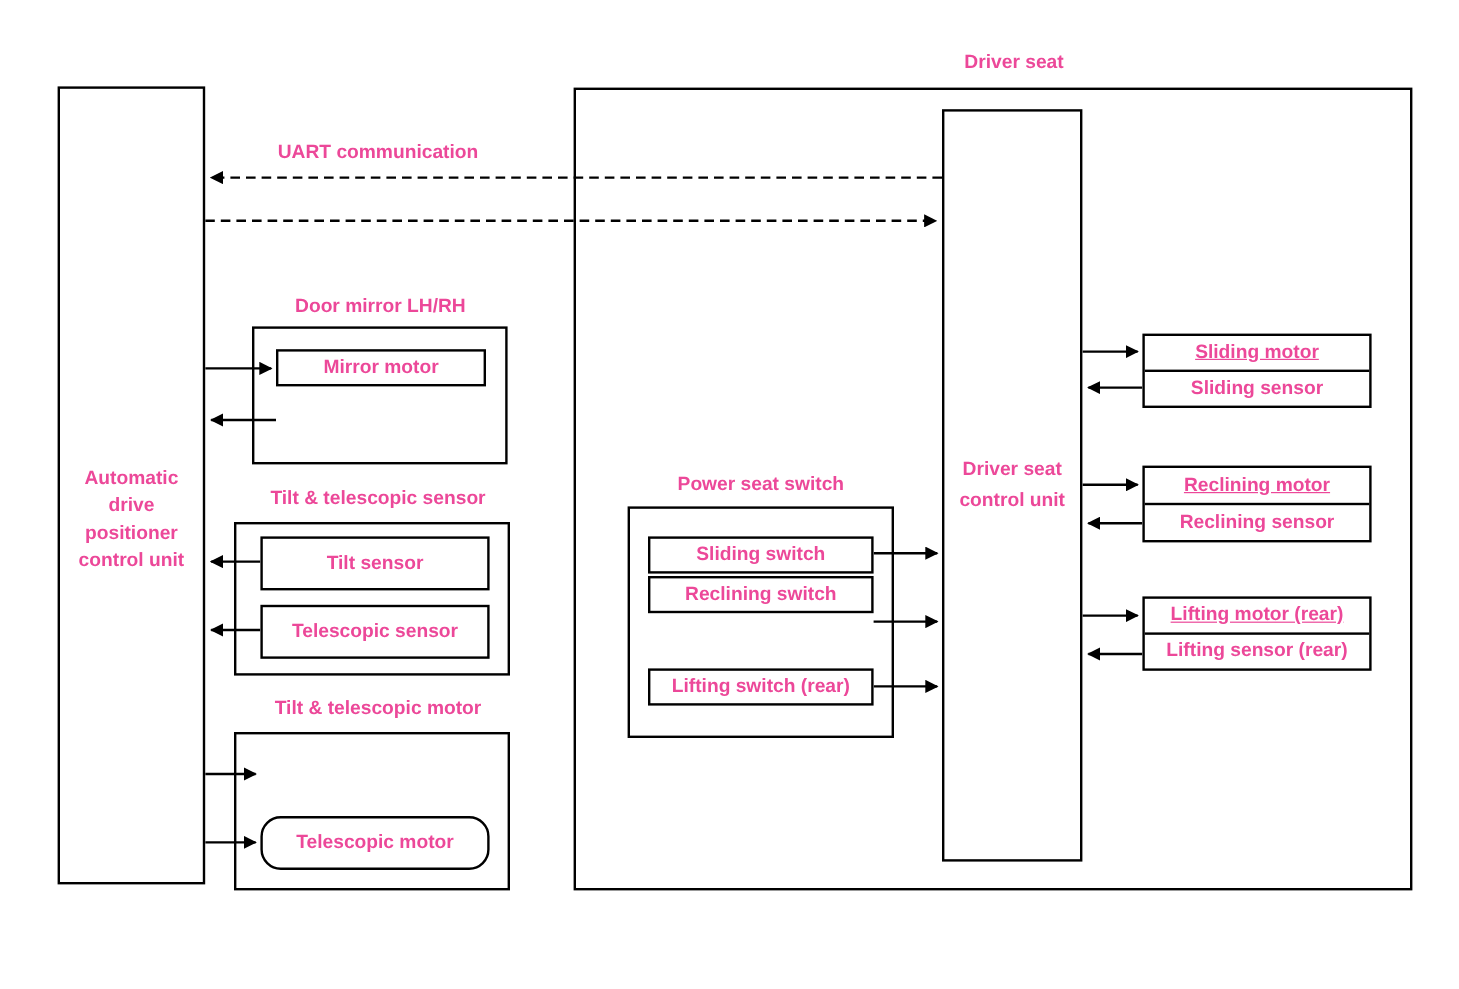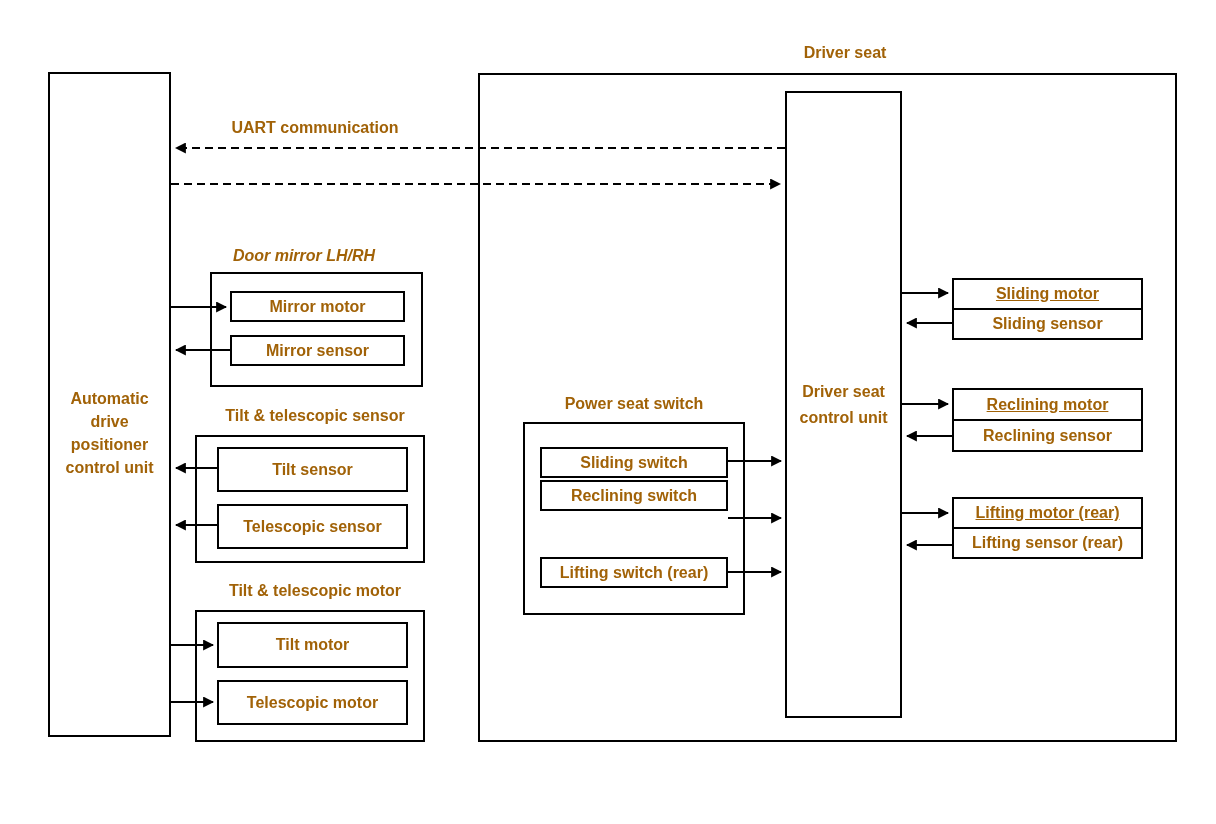--- a/index.html
+++ b/index.html
@@ -6,21 +6,21 @@
     margin: 0;
     padding: 0;
     background: #ffffff;
   }
   #canvas {
     position: relative;
     width: 1216px;
     height: 824px;
     background: #ffffff;
     font-family: "Liberation Sans", "DejaVu Sans", sans-serif;
-    color: #a16207;
+    color: #ec4899;
     overflow: hidden;
   }
   .box {
     position: absolute;
     background: #ffffff;
     border: 2px solid #000000;
     box-sizing: border-box;
     display: flex;
     align-items: center;
     justify-content: center;
@@ -123,34 +123,32 @@
     <span>drive</span>
     <span>positioner</span>
     <span>control unit</span>
   </div>
 
   <div class="box unit-text" style="left:785px; top:91px; width:117px; height:627px; white-space:normal; line-height:26px;">
     <span>Driver seat</span>
     <span>control unit</span>
   </div>
 
-  <div class="glabel" style="left:204px; top:247px; width:200px;font-style:italic;">Door mirror LH/RH</div>
+  <div class="glabel" style="left:217px; top:247px; width:200px;">Door mirror LH/RH</div>
   <div class="group" style="left:210px; top:272px; width:213px; height:115px;"></div>
   <div class="box" style="left:230px; top:291px; width:175px; height:31px;">Mirror motor</div>
-  <div class="box" style="left:230px; top:335px; width:175px; height:31px;">Mirror sensor</div>
 
   <div class="glabel" style="left:200px; top:407px; width:230px;">Tilt &amp; telescopic sensor</div>
   <div class="group" style="left:195px; top:435px; width:230px; height:128px;"></div>
   <div class="box" style="left:217px; top:447px; width:191px; height:45px;">Tilt sensor</div>
   <div class="box" style="left:217px; top:504px; width:191px; height:45px;">Telescopic sensor</div>
 
   <div class="glabel" style="left:200px; top:582px; width:230px;">Tilt &amp; telescopic motor</div>
   <div class="group" style="left:195px; top:610px; width:230px; height:132px;"></div>
-  <div class="box" style="left:217px; top:622px; width:191px; height:46px;">Tilt motor</div>
-  <div class="box" style="left:217px; top:680px; width:191px; height:45px;">Telescopic motor</div>
+  <div class="box" style="left:217px; top:680px; width:191px; height:45px;border-radius:17px;">Telescopic motor</div>
 
   <div class="glabel" style="left:534px; top:395px; width:200px;">Power seat switch</div>
   <div class="group" style="left:523px; top:422px; width:222px; height:193px;"></div>
   <div class="box" style="left:540px; top:447px; width:188px; height:31px;">Sliding switch</div>
   <div class="box" style="left:540px; top:480px; width:188px; height:31px;">Reclining switch</div>
   <div class="box" style="left:540px; top:557px; width:188px; height:31px;">Lifting switch (rear)</div>
 
   <div class="stack" style="left:952px; top:278px; width:191px; height:62px;">
     <div class="cell divided">Sliding motor</div>
     <div class="cell">Sliding sensor</div>

